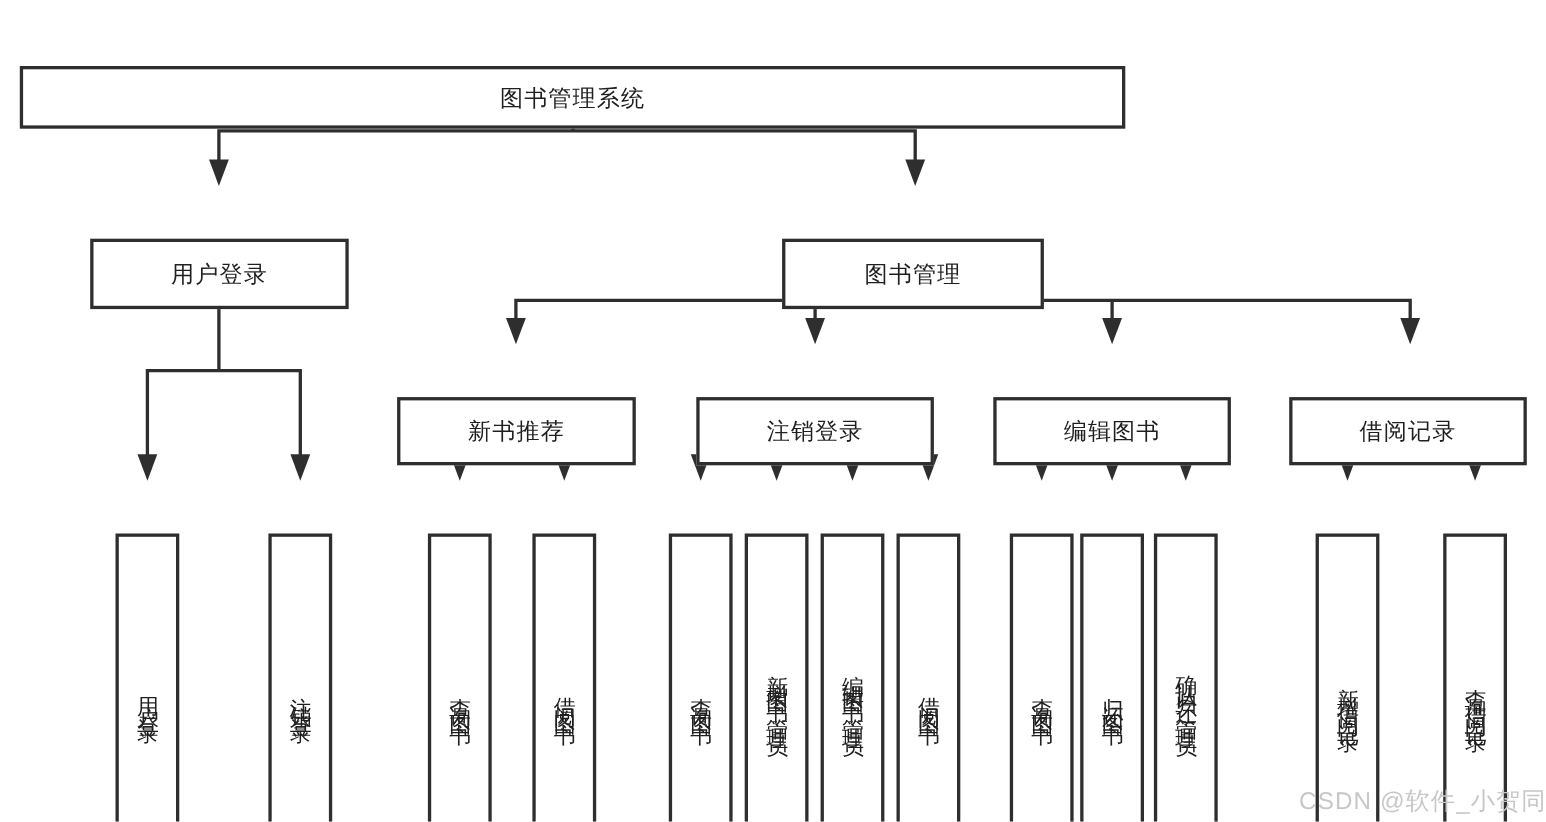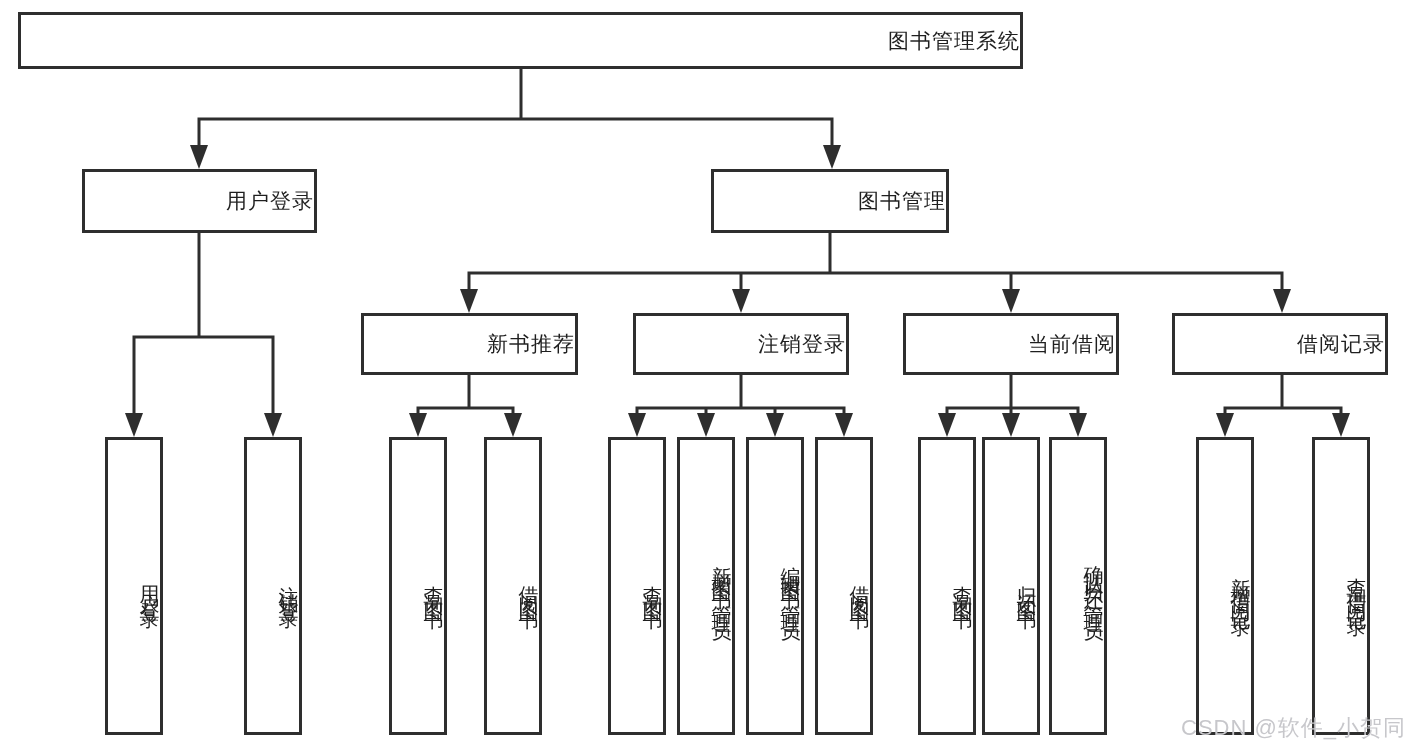--- a/index.html
+++ b/index.html
@@ -17,23 +17,24 @@
     width: 1405px; height: 747px;
     z-index: 1;
   }
   .box {
     position: absolute;
     box-sizing: border-box;
     background: #ffffff;
     border: 3px solid #2e2e2e;
     display: flex;
     align-items: center;
-    justify-content: flex-end;
+    justify-content: center;
     z-index: 2;
     color: #1f1f1f;
+    margin-top: 48px;
   }
   .h-label {
     font-size: 21px;
     letter-spacing: 1px;
     white-space: nowrap;
   }
   .v-label {
     writing-mode: vertical-rl;
     text-orientation: mixed;
     font-size: 20px;
@@ -108,21 +109,21 @@
     <span class="h-label">图书管理</span>
   </div>
 
   <div class="box" style="left:361px; top:313px; width:217px; height:62px;">
     <span class="h-label">新书推荐</span>
   </div>
   <div class="box" style="left:633px; top:313px; width:216px; height:62px;">
     <span class="h-label">注销登录</span>
   </div>
   <div class="box" style="left:903px; top:313px; width:216px; height:62px;">
-    <span class="h-label">当前借阅</span>
+    <span class="h-label">编辑图书</span>
   </div>
   <div class="box" style="left:1172px; top:313px; width:216px; height:62px;">
     <span class="h-label">借阅记录</span>
   </div>
 
   <div class="box" style="left:105px; top:437px; width:58px; height:298px;">
     <span class="v-label">用户登录</span>
   </div>
   <div class="box" style="left:244px; top:437px; width:58px; height:298px;">
     <span class="v-label">注销登录</span>

